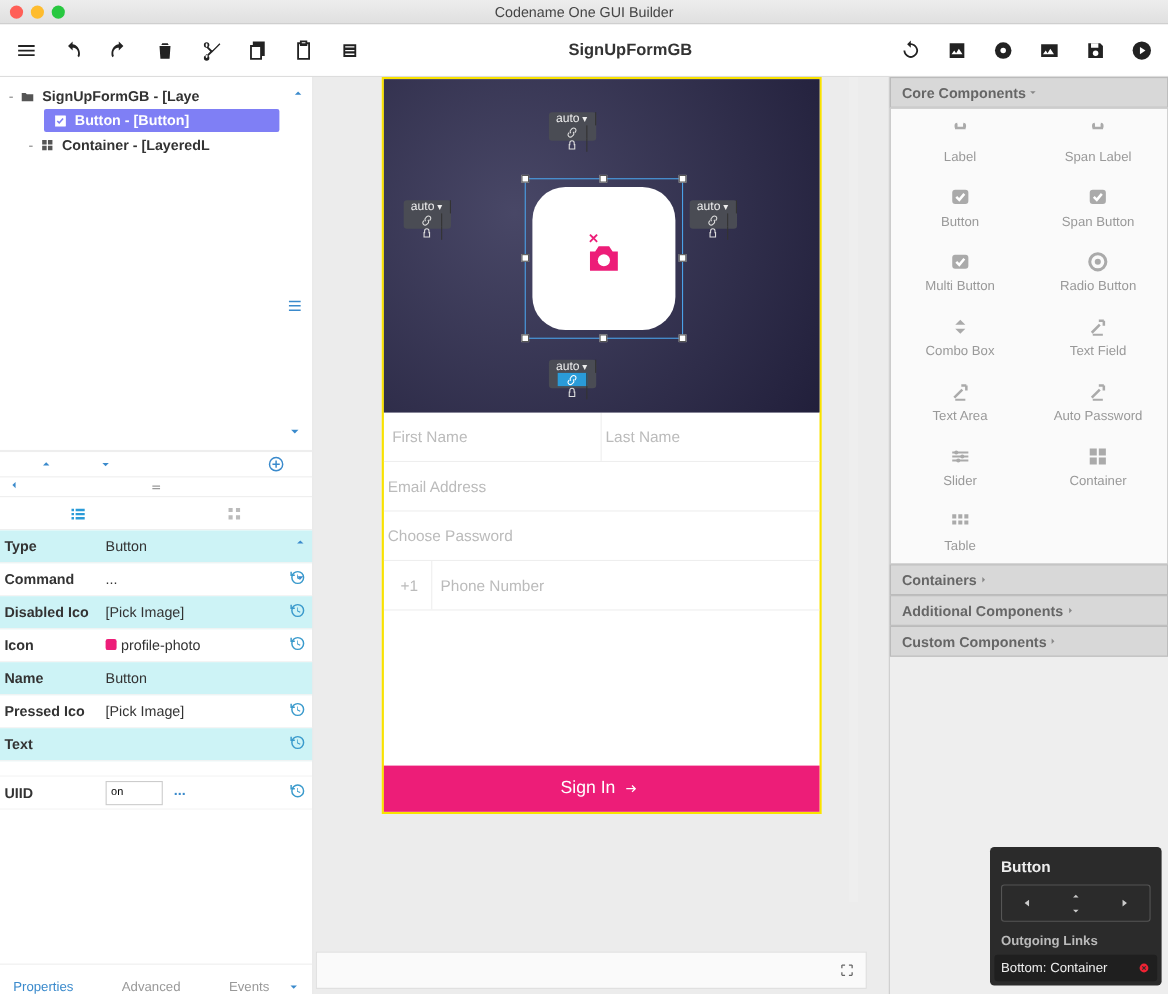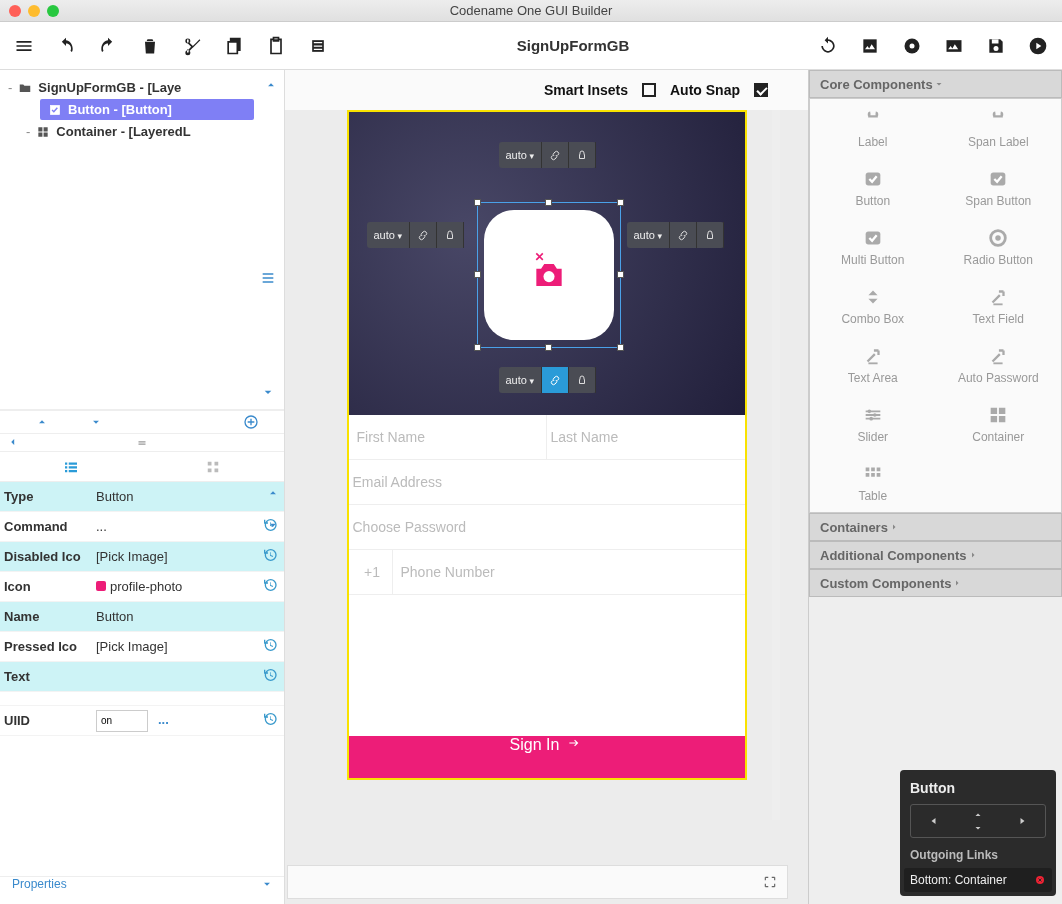--- a/index.html
+++ b/index.html
@@ -49,53 +49,53 @@
 .prop-row.hi { background: #cdf3f6; }
 .prop-label { width: 92px; font-weight: 600; }
 .prop-val { flex: 1; color: #333; }
 .prop-icon-sm { width: 10px; height: 10px; background: #ed1d78; margin-right: 4px; display: inline-block; border-radius: 2px; }
 .prop-history { color: #3a9acc; margin-right: 6px; }
 .prop-history svg { width: 16px; height: 16px; fill: #3a9acc; }
 .prop-updown { position: absolute; right: 4px; top: 4px; display: flex; flex-direction: column; gap: 2px; }
 .prop-updown svg { width: 14px; height: 14px; fill: #3a8acc; }
 .uiid-input { width: 52px; height: 22px; border: 1px solid #ccc; font-size: 10px; padding: 0 4px; }
 .ellips { color: #3a8acc; font-weight: 700; margin: 0 10px; }
-.bottom-tabs { height: 28px; border-top: 1px solid #eee; display: flex; align-items: flex-start; padding: 0 12px; gap: 44px; font-size: 12px; color: #999; position: relative; flex-direction: column; }
+.bottom-tabs { height: 28px; border-top: 1px solid #eee; display: flex; align-items: flex-end; padding: 0 12px; gap: 44px; font-size: 12px; color: #999; position: relative; }
 .bottom-tabs .active { color: #3a8acc; }
 .bottom-tabs .arrow-down { position: absolute; right: 10px; }
 
 
 .center { flex: 1; background: #ececec; display: flex; flex-direction: column; }
 .canvas-opts { height: 40px; display: flex; align-items: center; justify-content: flex-end; gap: 14px; padding: 0 40px; font-size: 14px; font-weight: 600; color: #111; background: #fafafa; }
 .canvas-opts .chk { width: 14px; height: 14px; border: 2px solid #222; display: inline-block; }
 .canvas-opts .chk.on { background: #222; position: relative; }
 .canvas-opts .chk.on::after { content: ''; position: absolute; left: 3px; top: 0px; width: 4px; height: 8px; border: solid #fff; border-width: 0 2px 2px 0; transform: rotate(45deg); }
 .canvas-area { flex: 1; position: relative; display: flex; justify-content: center; padding: 0 20px; }
 .scrolltrack { width: 8px; background: #eee; position: absolute; right: 28px; top: 0; bottom: 40px; }
 .device { width: 400px; height: 670px; border: 2px solid #f9e200; background: #fff; margin-top: 0; position: relative; }
 .device-head { height: 303px; background: #3d3a5b; position: relative; overflow: hidden; }
 .device-head::before { content: ''; position: absolute; inset: 0; background: radial-gradient(circle at 30% 40%, rgba(80,80,110,0.6), rgba(30,28,55,0.9)); }
 .photobox { position: absolute; left: 135px; top: 98px; width: 130px; height: 130px; background: #fff; border-radius: 30px; display: flex; align-items: center; justify-content: center; }
 .cam-icon { width: 44px; height: 38px; position: relative; }
 .cam-icon svg { width: 44px; height: 38px; fill: #ed1d78; }
 .cam-x { position: absolute; top: -6px; left: 8px; font-size: 12px; color: #ed1d78; font-weight: 700; }
 .sel-handles { position: absolute; border: 1px solid #4aa1e8; }
 .sel-handles .h { width: 7px; height: 7px; background: #fff; border: 1px solid #555; position: absolute; }
-.auto-pill { position: absolute; display: flex; align-items: center; background: #4a4c54; border-radius: 3px; height: 26px; }
+.auto-pill { position: absolute; display: flex; align-items: center; background: #4a4c54; border-radius: 3px; height: 26px; flex-direction: column; }
 .auto-pill .seg { padding: 0 7px; height: 26px; display: flex; align-items: center; font-size: 11px; color: #eee; border-right: 1px solid #333; }
 .auto-pill .seg svg { width: 12px; height: 12px; fill: #ddd; }
 .auto-pill .seg.blue { background: #2a9bd8; }
 .auto-pill .seg.blue svg { fill: #fff; }
 .auto-pill .seg:first-child span::after { content: ' ▾'; font-size: 9px; }
 
 .form-row { height: 45px; border-bottom: 1px solid #eee; display: flex; align-items: center; padding: 0 4px; font-size: 14px; color: #bbb; }
 .form-half { width: 50%; border-right: 1px solid #eee; padding-left: 4px; height: 100%; display: flex; align-items: center; }
 .form-half:last-child{border-right:none;}
 .plus1 { width: 40px; border-right: 1px solid #eee; height: 100%; display: flex; align-items: center; justify-content: center; color: #bbb; }
-.signin { position: absolute; bottom: 0; left: 0; right: 0; height: 42px; background: #ed1d78; color: #fff; display: flex; align-items: flex-start; justify-content: center; font-size: 16px; }
+.signin { position: absolute; bottom: 0; left: 0; right: 0; height: 42px; background: #ed1d78; color: #fff; display: flex; align-items: center; justify-content: center; font-size: 16px; }
 .signin svg { width: 18px; height: 14px; fill: #fff; margin-left: 6px; }
 
 .canvas-footer { height: 34px; background: #fafafa; border: 1px solid #ddd; margin: 5px 20px 5px 2px; display: flex; align-items: center; justify-content: flex-end; padding: 0 10px; }
 .canvas-footer svg { width: 14px; height: 14px; fill: #666; }
 
 
 .right { width: 254px; background: #eee; border-left: 1px solid #ccc; display: flex; flex-direction: column; position: relative; }
 .comp-head { height: 28px; background: #d8d8d8; border: 1px solid #bbb; display: flex; align-items: center; padding: 0 10px; font-size: 13px; font-weight: 600; color: #666; justify-content: flex-start; }
 .comp-grid { background: #fafafa; border: 1px solid #ccc; display: grid; grid-template-columns: 1fr 1fr; }
 .comp-cell { height: 59px; display: flex; flex-direction: column; align-items: center; justify-content: center; gap: 4px; color: #999; font-size: 12px; }
@@ -354,26 +354,20 @@
       <span class="active">Properties</span>
       <span>Advanced</span>
       <span>Events</span>
       <svg class="arrow-down" width="14" height="14" viewBox="0 0 24 24">
           <path d="M7 10l5 5 5-5z" fill="#3a8acc"></path>
         </svg>
     </div>
   </div>
 
   <div class="center">
-    <div class="canvas-opts">
-      <span>Smart Insets</span>
-      <span class="chk"></span>
-      <span>Auto Snap</span>
-      <span class="chk on"></span>
-    </div>
     <div class="canvas-area">
       <div class="scrolltrack"></div>
       <div class="device">
         <div class="device-head">
           <div class="photobox">
             <div class="cam-icon">
               <span class="cam-x">✕</span>
               <svg viewBox="0 0 24 24">
                   <path d="M4 8h3l2-3h6l2 3h3v11H4z"></path>
                   <circle cx="12" cy="13" r="3.5" fill="#fff"></circle>

